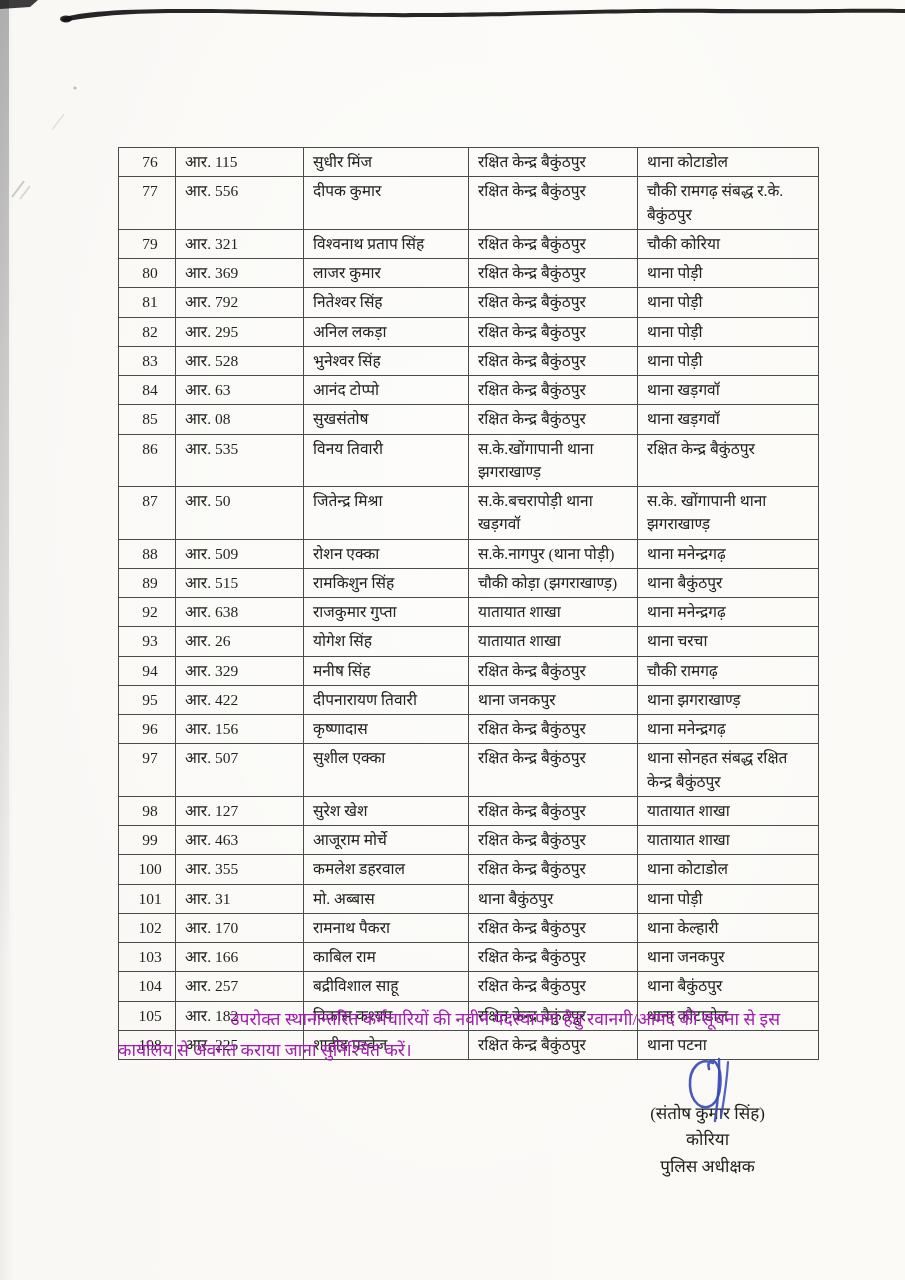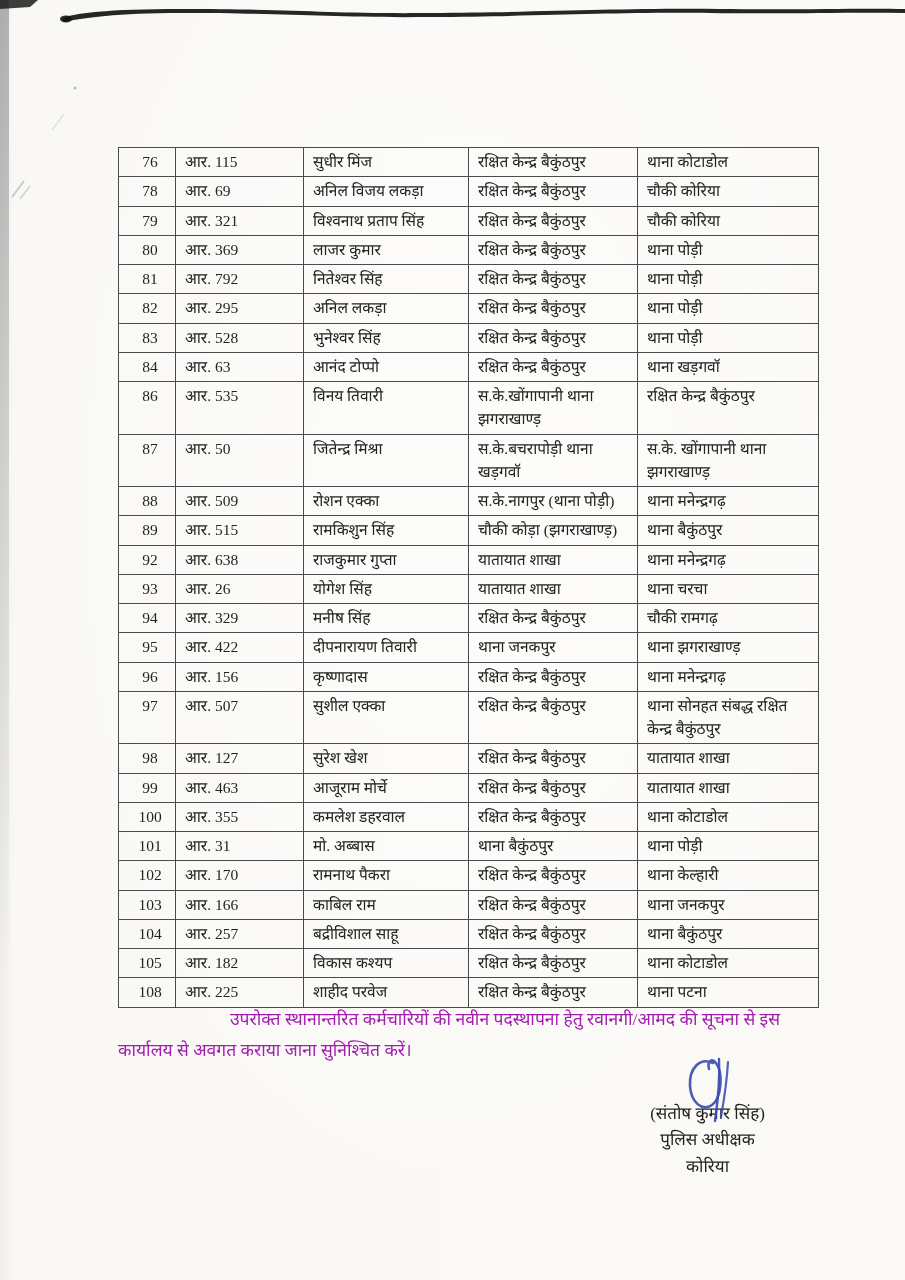--- a/index.html
+++ b/index.html
@@ -103,25 +103,25 @@
   </colgroup>
   <tbody>
       <tr>
     <td class="col-sn">76</td>
     <td>आर. 115</td>
     <td>सुधीर मिंज</td>
     <td>रक्षित केन्द्र बैकुंठपुर</td>
     <td>थाना कोटाडोल</td>
   </tr>
       <tr>
-    <td class="col-sn">78</td>
-    <td>आर. 69</td>
-    <td>अनिल विजय लकड़ा</td>
-    <td>रक्षित केन्द्र बैकुंठपुर</td>
-    <td>चौकी कोरिया</td>
+    <td class="col-sn">77</td>
+    <td>आर. 556</td>
+    <td>दीपक कुमार</td>
+    <td>रक्षित केन्द्र बैकुंठपुर</td>
+    <td>चौकी रामगढ़ संबद्ध र.के. बैकुंठपुर</td>
   </tr>
       <tr>
     <td class="col-sn">79</td>
     <td>आर. 321</td>
     <td>विश्वनाथ प्रताप सिंह</td>
     <td>रक्षित केन्द्र बैकुंठपुर</td>
     <td>चौकी कोरिया</td>
   </tr>
       <tr>
     <td class="col-sn">80</td>
@@ -148,20 +148,27 @@
     <td class="col-sn">83</td>
     <td>आर. 528</td>
     <td>भुनेश्वर सिंह</td>
     <td>रक्षित केन्द्र बैकुंठपुर</td>
     <td>थाना पोड़ी</td>
   </tr>
       <tr>
     <td class="col-sn">84</td>
     <td>आर. 63</td>
     <td>आनंद टोप्पो</td>
+    <td>रक्षित केन्द्र बैकुंठपुर</td>
+    <td>थाना खड़गवॉ</td>
+  </tr>
+      <tr>
+    <td class="col-sn">85</td>
+    <td>आर. 08</td>
+    <td>सुखसंतोष</td>
     <td>रक्षित केन्द्र बैकुंठपुर</td>
     <td>थाना खड़गवॉ</td>
   </tr>
       <tr>
     <td class="col-sn">86</td>
     <td>आर. 535</td>
     <td>विनय तिवारी</td>
     <td>स.के.खोंगापानी थाना झगराखाण्ड़</td>
     <td>रक्षित केन्द्र बैकुंठपुर</td>
   </tr>
@@ -291,15 +298,15 @@
     <td>रक्षित केन्द्र बैकुंठपुर</td>
     <td>थाना पटना</td>
   </tr>
     </tbody>
 </table>
 
 <p class="closing-paragraph">उपरोक्त स्थानान्तरित कर्मचारियों की नवीन पदस्थापना हेतु रवानगी/आमद की सूचना से इस कार्यालय से अवगत कराया जाना सुनिश्चित करें।</p>
 
 <div class="signature-block">
   <span class="sig-line">(संतोष कुमार सिंह)</span>
+  <span class="sig-line">कोरिया</span>
   <span class="sig-line">पुलिस अधीक्षक</span>
-  <span class="sig-line">कोरिया</span>
 </div>
 
 </body></html>

